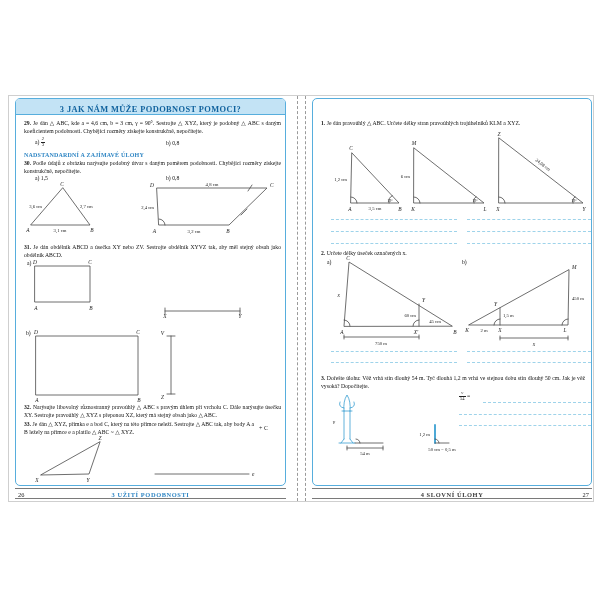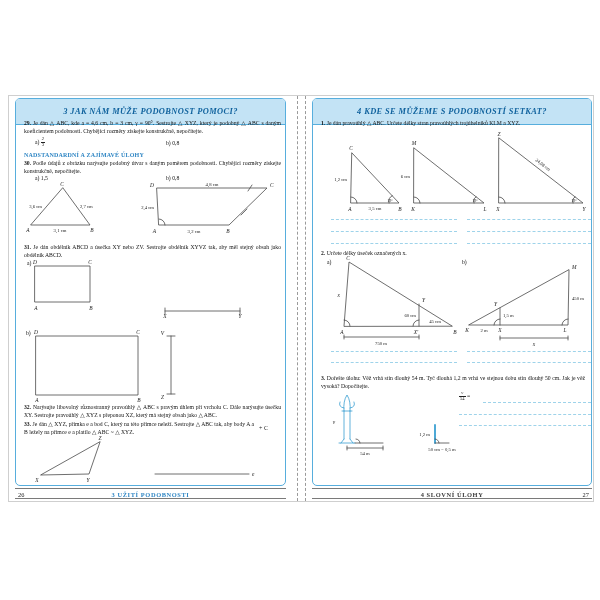--- a/index.html
+++ b/index.html
@@ -4,23 +4,23 @@
 <style>
   html,body{margin:0;padding:0;background:#fff;}
   .canvas{position:relative;width:600px;height:600px;background:#ffffff;overflow:hidden;
           font-family:"Liberation Serif",serif;color:#1a1a1a;}
   .spread{position:absolute;left:8px;top:95px;width:584px;height:405px;border:1px solid #cfcfcf;background:#fff;}
   .fold{position:absolute;top:0;height:100%;border-left:1px dashed #9a9a9a;width:0;}
   .page{position:absolute;top:2px;height:401px;}
   .pleft{left:6px;width:271px;}
   .pright{left:303px;width:280px;}
   .frame{position:absolute;left:0;top:0;width:100%;height:388px;border:1.6px solid #57aedd;border-radius:5px;box-sizing:border-box;}
-  .banner{position:absolute;left:0;top:0;width:100%;height:26px;background:#c3e3f5;border-bottom:1.6px solid #57aedd;
-          border-radius:3px 3px 0 0;display:flex;align-items:center;justify-content:center;
-          font-weight:bold;color:#11639e;font-size:8.4px;letter-spacing:.4px;box-sizing:border-box;font-style:italic;}
+  .banner{position:absolute;left:0;top:0;width:100%;height:16px;background:#c3e3f5;border-bottom:1.6px solid #57aedd;
+          border-radius:3px 3px 0 0;display:flex;align-items:flex-end;justify-content:center;
+          font-weight:bold;color:#11639e;font-size:8.4px;letter-spacing:.4px;box-sizing:border-box;}
   .task{position:absolute;font-size:5.7px;line-height:1.35;text-align:justify;color:#141414;}
   .tnum{font-weight:bold;}
   .sect{position:absolute;font-size:6px;font-weight:bold;color:#2f86c4;letter-spacing:.2px;}
   .opt{position:absolute;font-size:5.7px;color:#141414;}
   .frac{display:inline-block;vertical-align:middle;text-align:center;font-size:4.6px;line-height:1.05;}
   .frac .fnum{display:block;border-bottom:.7px solid #222;padding:0 1px;font-style:italic;}
   .frac .fden{display:block;padding:0 1px;}
   .frx{position:absolute;font-size:5.7px;}
   .ans{position:absolute;height:0;border-bottom:1px dashed #9ed3ea;}
   .pfoot{position:absolute;left:0;top:390px;width:100%;height:11px;border-top:.8px solid #7a7a7a;
@@ -163,23 +163,20 @@
       </div>
 
       <div class="pfoot">
         <span class="num" style="left:3px">26</span>
         <span class="ttl blueft">3  UŽITÍ PODOBNOSTI</span>
       </div>
     </div>
 
     <div class="page pright">
       <div class="frame">
-        <div class="banner">
-          <span>4  KDE SE MŮŽEME S PODOBNOSTÍ SETKAT?</span>
-        </div>
 
         <div class="task" style="left:8px;top:21px;width:264px">
           <span class="tnum">1.</span>
           <span>Je dán pravoúhlý △ ABC. Určete délky stran pravoúhlých trojúhelníků KLM a XYZ.</span>
         </div>
 
         <svg class="fig" style="left:0;top:30px" width="280" height="86">
           <g>
             <polygon points="38,74 86,74 39,24"></polygon>
             <path d="M38,68 A6,6 0 0 1 44,74"></path>

